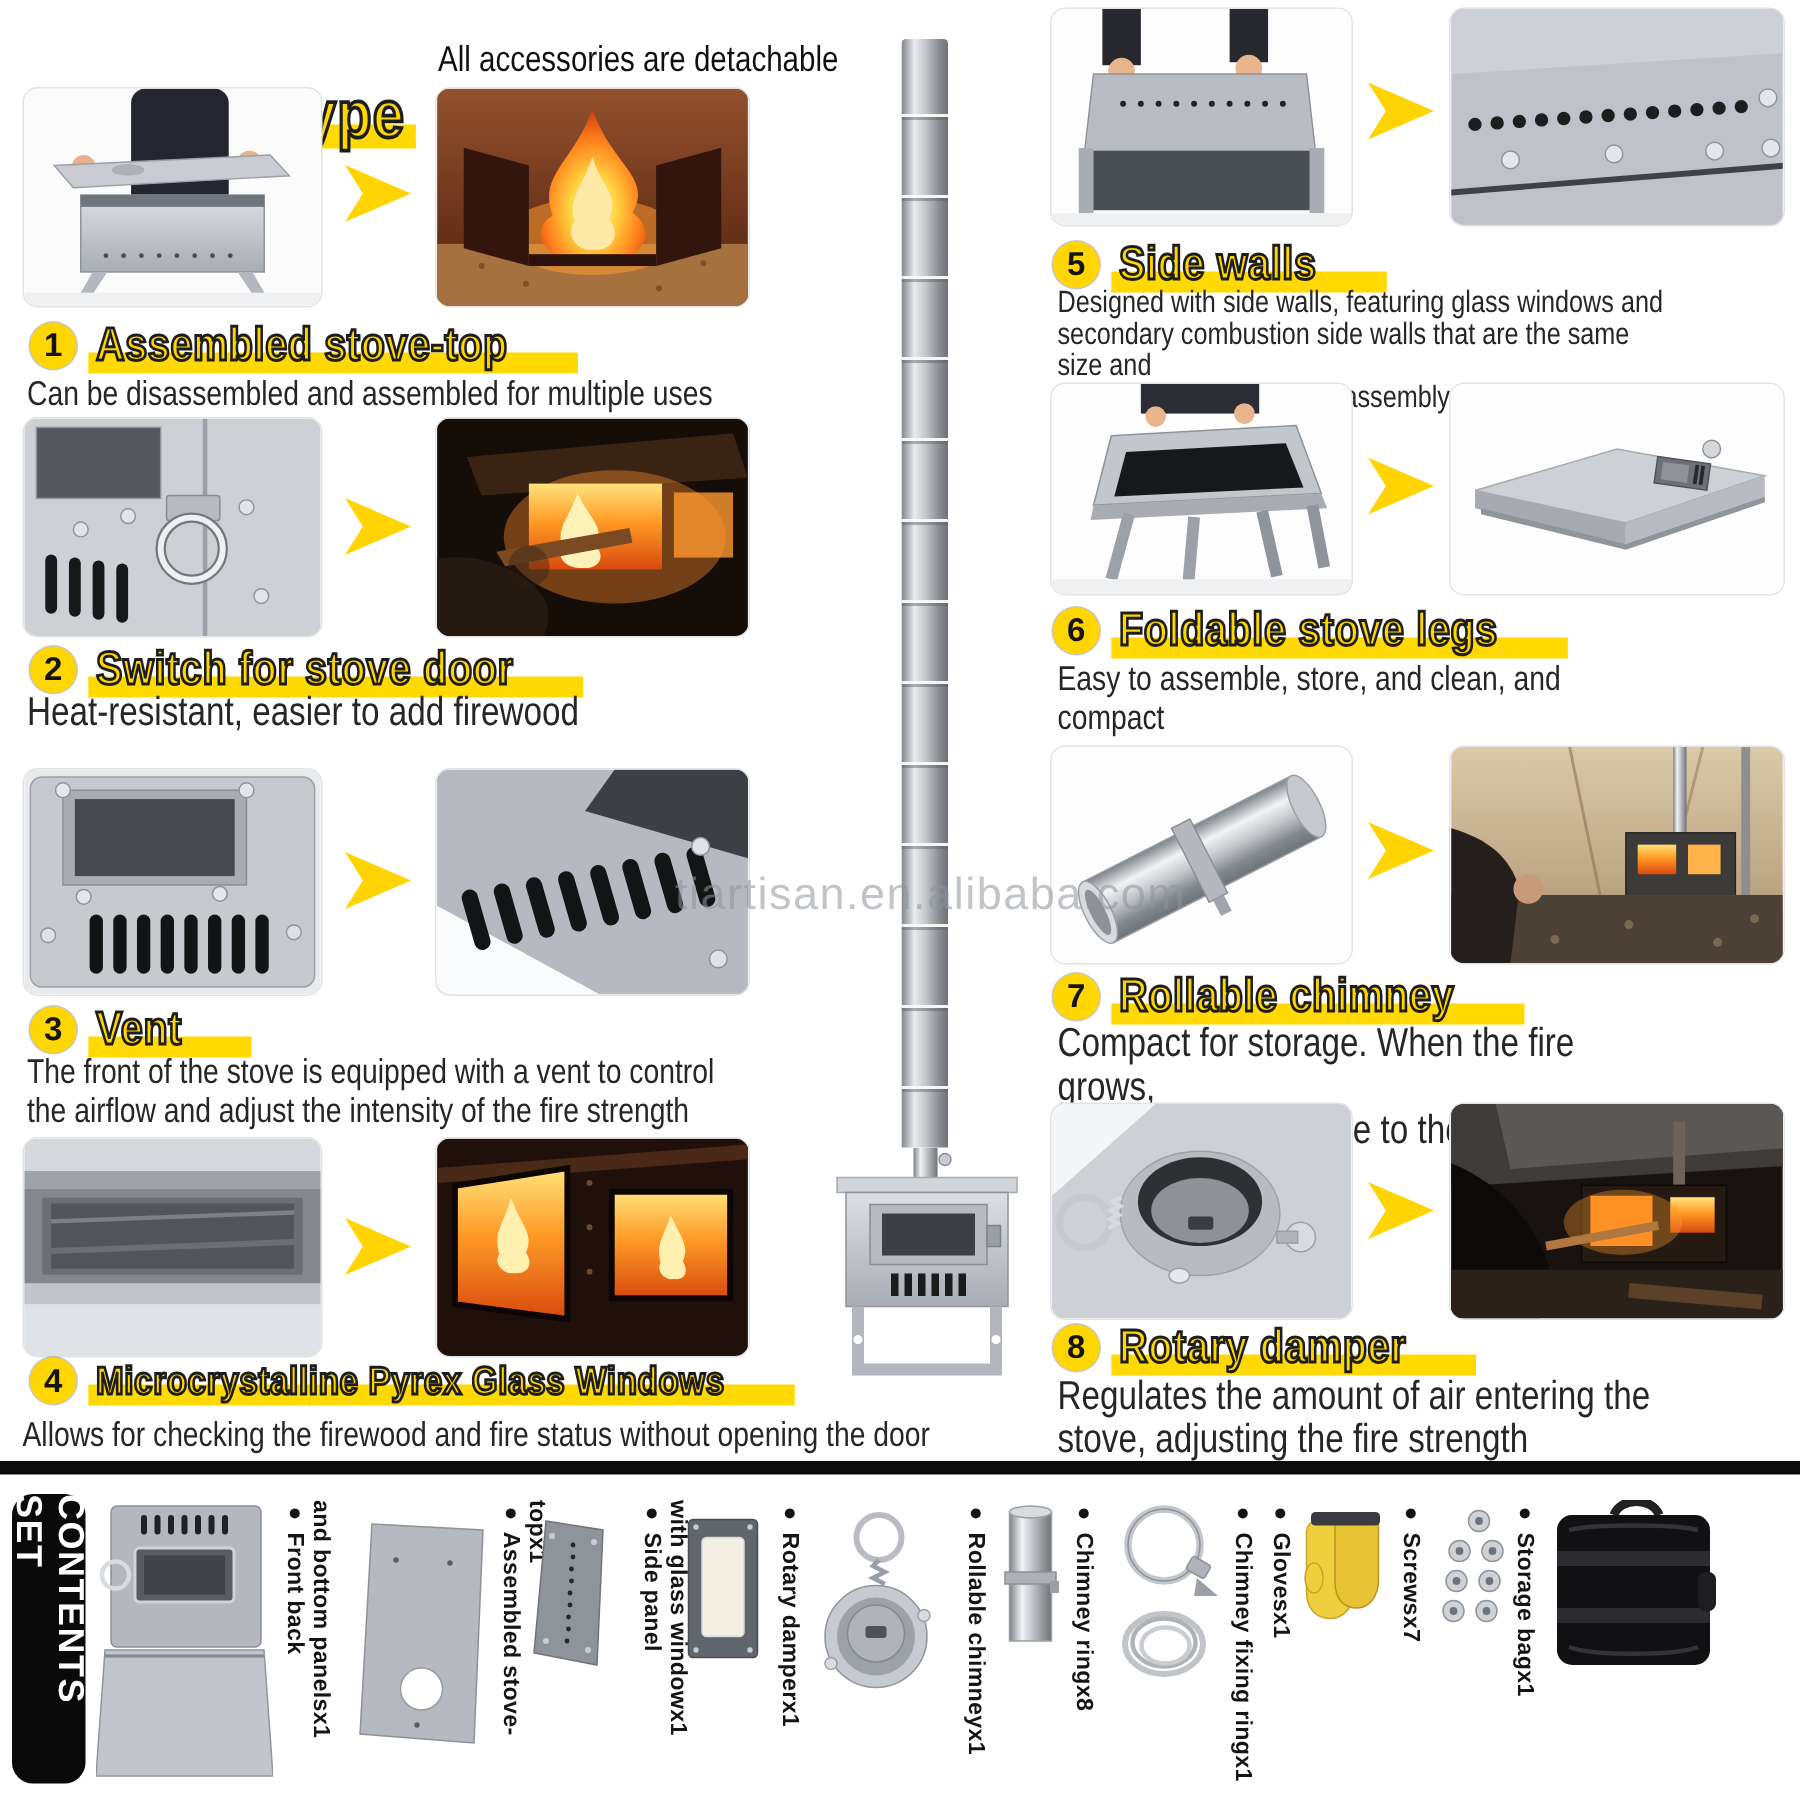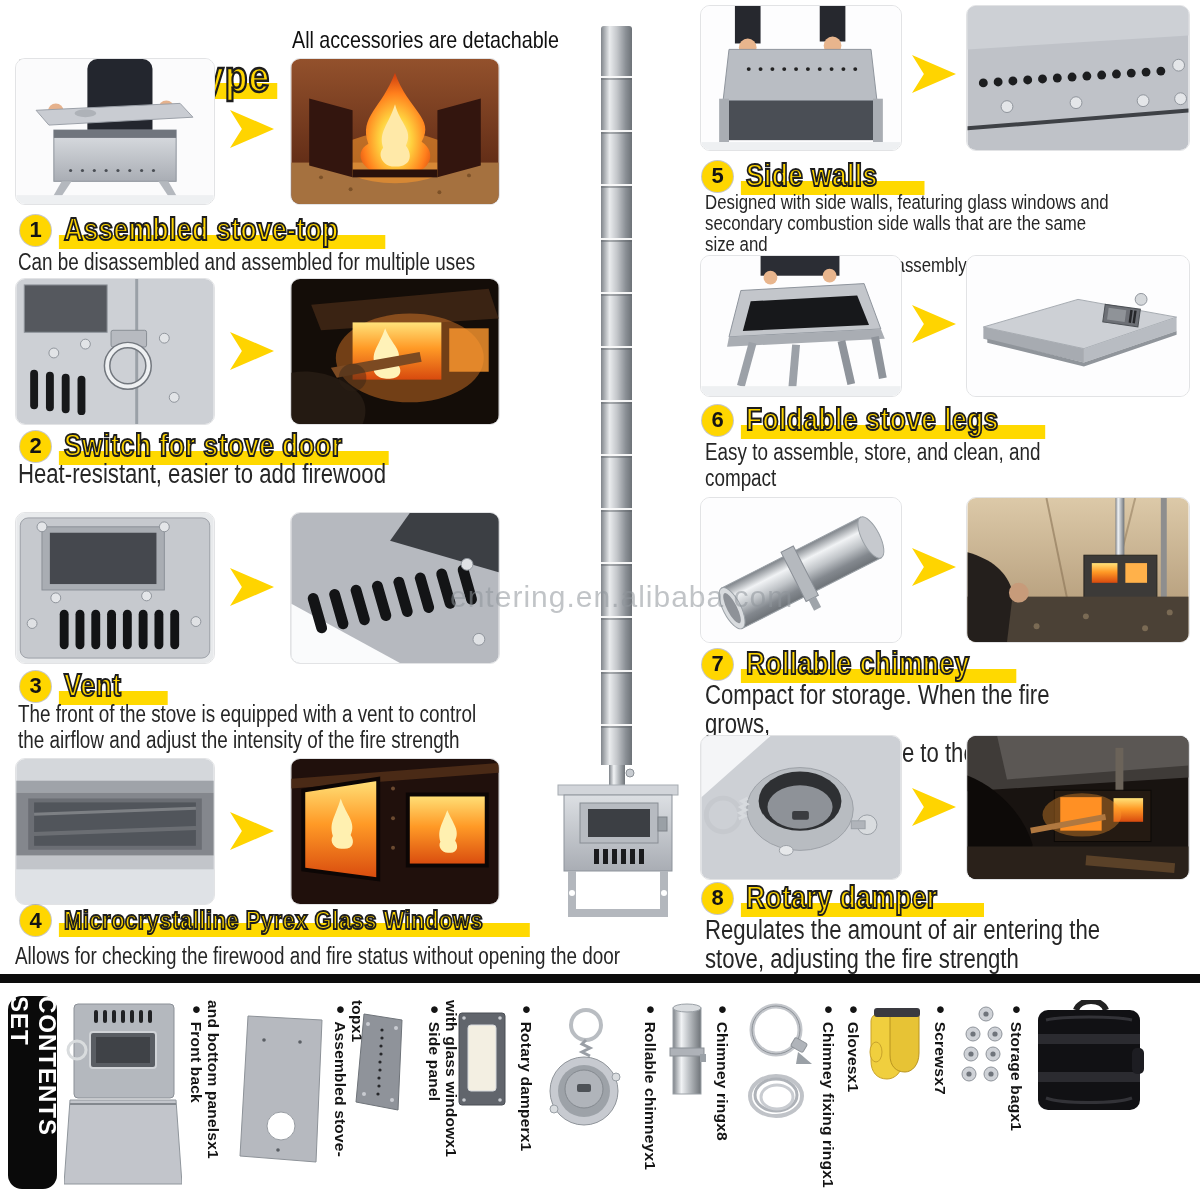--- a/index.html
+++ b/index.html
@@ -283,21 +283,21 @@
         <rect x="62" y="84" width="5" height="15" fill="#1a1b1d"></rect>
         <rect x="71" y="84" width="5" height="15" fill="#1a1b1d"></rect>
         <rect x="80" y="84" width="5" height="15" fill="#1a1b1d"></rect>
         <rect x="89" y="84" width="5" height="15" fill="#1a1b1d"></rect>
   <rect x="108" y="52" width="9" height="14" fill="#9aa0a6" stroke="#7e8389"></rect>
   <path d="M22,106 L22,148 L114,148 L114,106" fill="none" stroke="#b3b7bd" stroke-width="8"></path>
   <circle cx="22" cy="128" r="3" fill="#fff"></circle>
         <circle cx="114" cy="128" r="3" fill="#fff"></circle>
 </svg>
     </div>
-<div class="watermark">entering.en.alibaba.com</div>
+<div class="watermark">tiartisan.en.alibaba.com</div>
 
 <div class="ph" style="left:700px;top:5px;width:202px;height:146px">
 <svg viewBox="0 0 202 146">
   <rect width="202" height="146" fill="#fdfdfe"></rect>
   <rect x="34" y="0" width="26" height="38" fill="#26282e"></rect>
         <rect x="120" y="0" width="26" height="36" fill="#26282e"></rect>
   <circle cx="47" cy="42" r="9" fill="#e8b58d"></circle>
         <circle cx="133" cy="40" r="9" fill="#e8b58d"></circle>
   <polygon points="28,44 172,44 178,96 22,96" fill="#b9bdc3" stroke="#8d939b"></polygon>
   <circle cx="48" cy="64" r="2" fill="#222"></circle>

